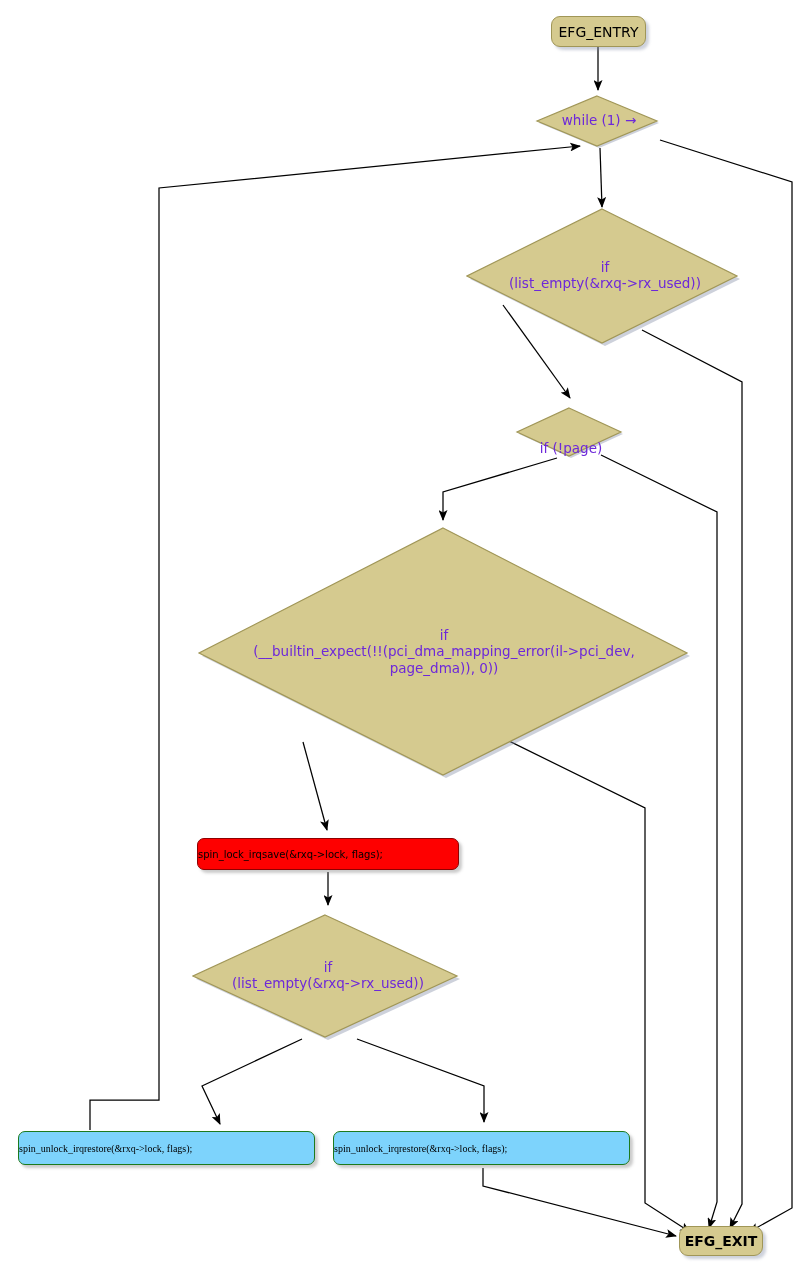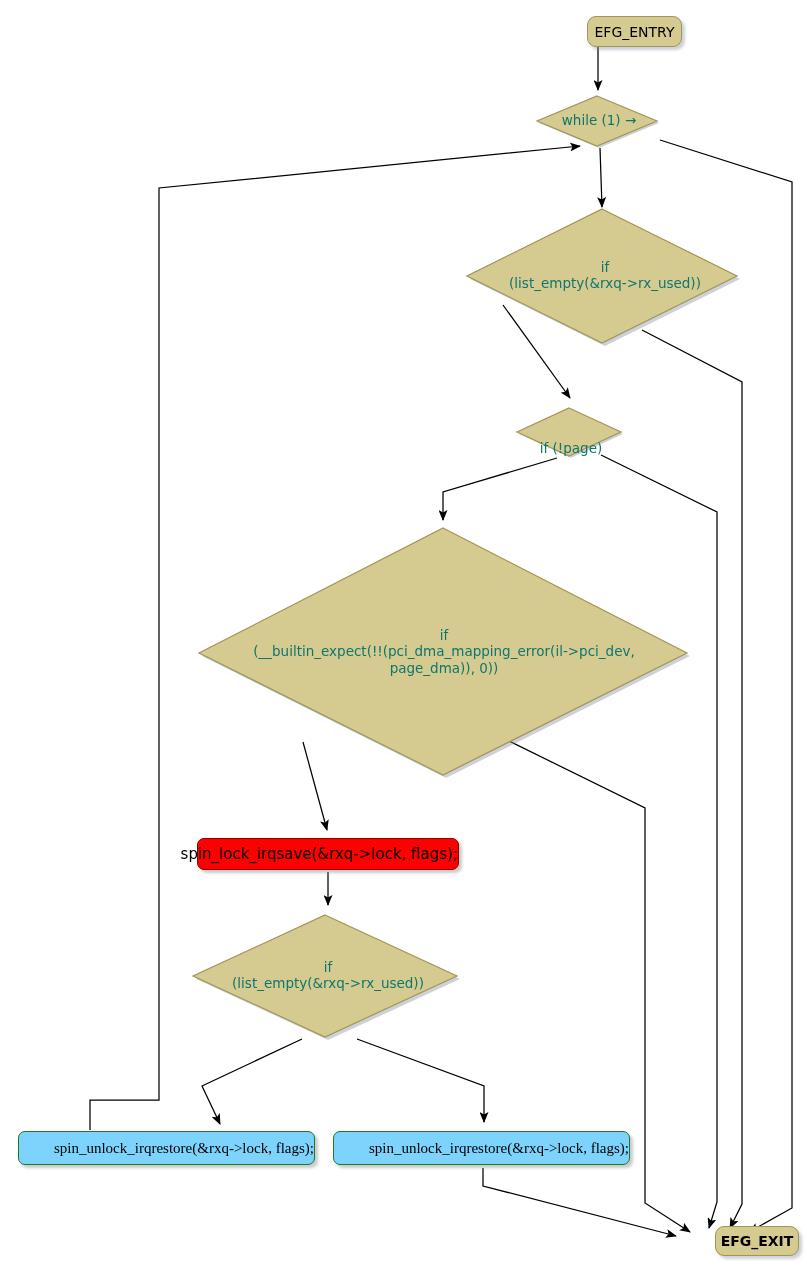--- a/index.html
+++ b/index.html
@@ -34,32 +34,31 @@
     border-radius: 9px;
     border: 1.3px solid #a09657;
     background: #d5ca8f;
     box-shadow: 3px 3px 3px rgba(130,140,165,0.40);
     display: flex;
     align-items: center;
     justify-content: center;
     color: #000000;
     font-size: 14px;
     white-space: nowrap;
-    margin-left: 36px;
   }
 
   
   .stmt {
     border-radius: 7px;
     box-shadow: 3px 3px 3px rgba(140,140,140,0.45);
     display: flex;
     align-items: center;
-    justify-content: flex-end;
+    justify-content: flex-start;
     color: #000000;
-    font-size: 15px;
+    font-size: 10px;
     white-space: nowrap;
     box-sizing: border-box;
   }
   .stmt.red {
     background: #fe0000;
     border: 1.6px solid #8f0000;
   }
   .stmt.green {
     background: #7dd3fc;
     border: 1.6px solid #1d7a1d;
@@ -73,21 +72,21 @@
   .diamond-shape {
     position: absolute;
     left: 0; top: 0;
     width: 100%; height: 100%;
   }
   .diamond-label {
     position: absolute;
     left: 0;
     width: 100%;
     text-align: center;
-    color: #0f766e;
+    color: #6d28d9;
     font-size: 13.5px;
     line-height: 1.22;
     white-space: pre;
     pointer-events: none;
   }
 </style>
 </head>
 <body>
 
 <div id="canvas">

